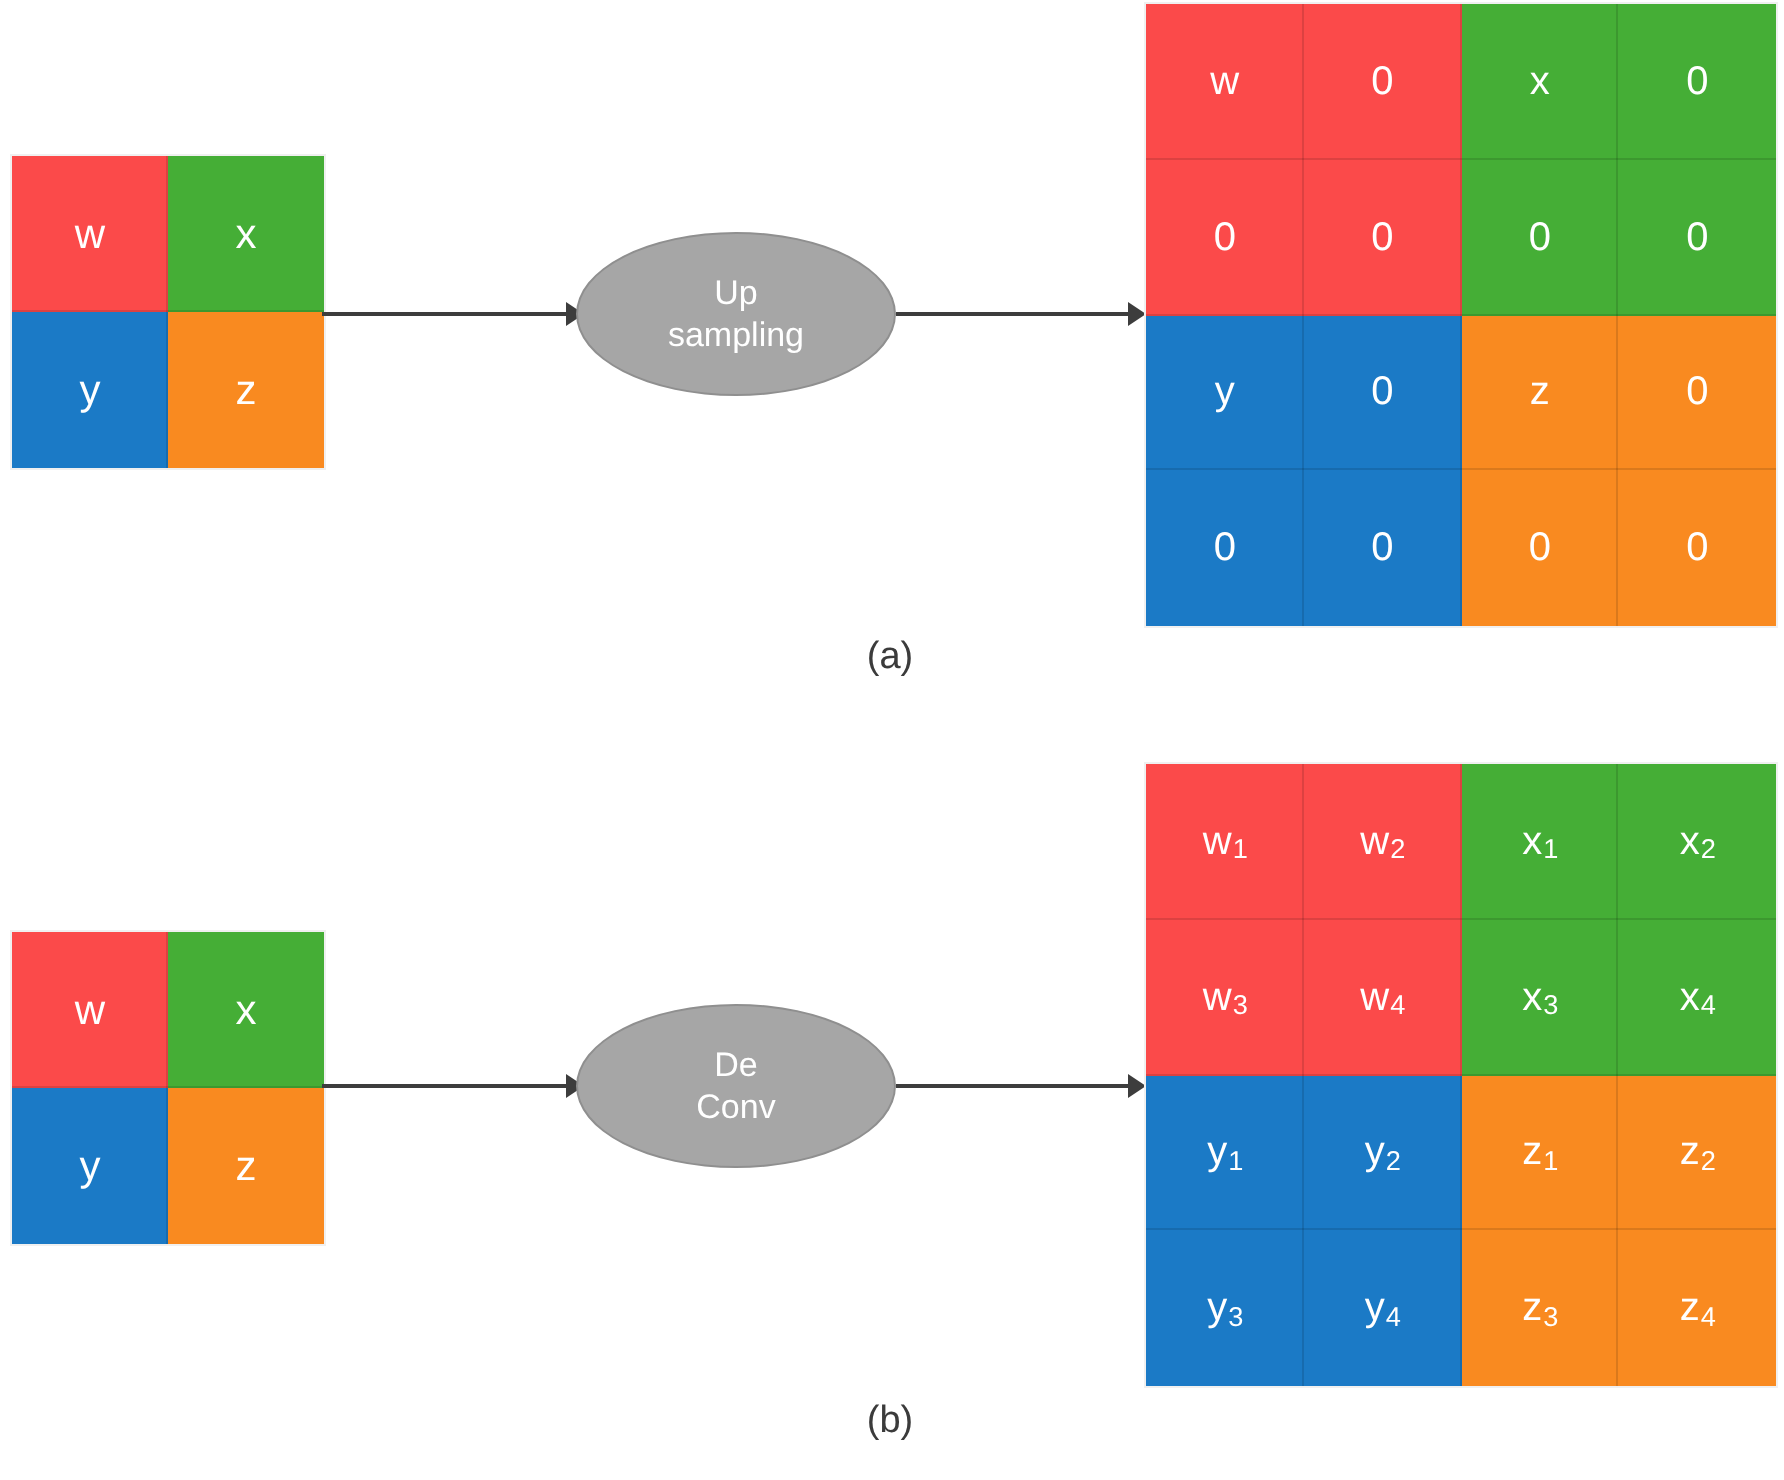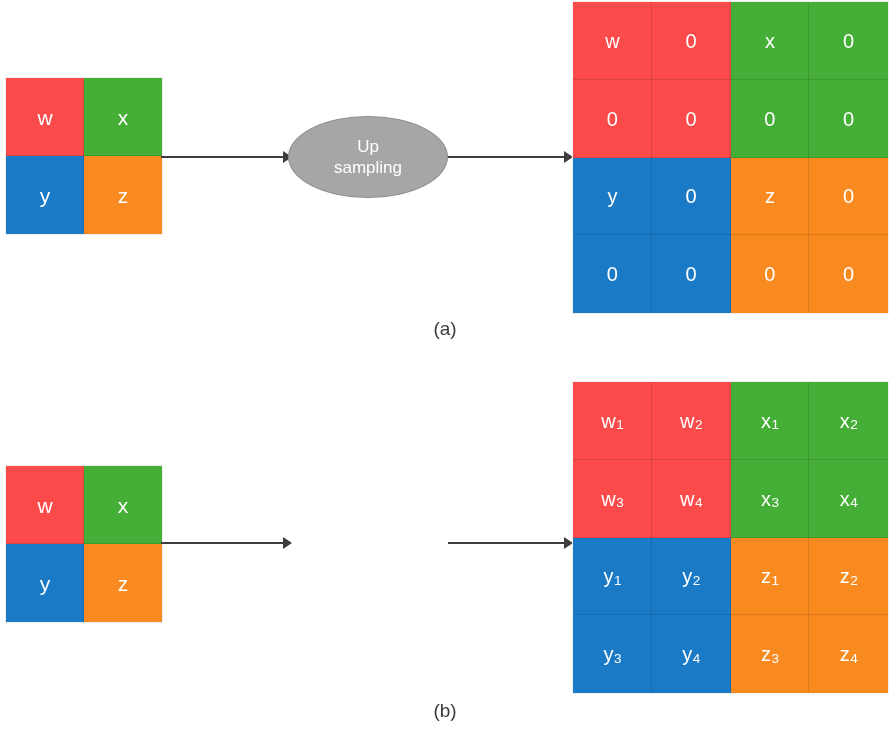--- a/index.html
+++ b/index.html
@@ -205,20 +205,24 @@
       <div class="cell sep-b" style="background: rgb(69, 174, 54);">x</div>
       <div class="cell sep-r" style="background: rgb(27, 122, 198);">y</div>
       <div class="cell" style="background: rgb(249, 138, 32);">z</div>
     </div>
 
   <div class="arrow" style="left:161px; top:167px; width:131px;">
     <div class="shaft" style="width:122px;"></div>
     <div class="head" style="left:122px;"></div>
   </div>
 
+  <div class="ellipse" id="b-op" style="left:288px; top:132px;">
+    <div>De</div>
+    <div>Conv</div>
+  </div>
 
   <div class="arrow" style="left:448px; top:167px; width:125px;">
     <div class="shaft" style="width:116px;"></div>
     <div class="head" style="left:116px;"></div>
   </div>
 
   <div class="grid-large" id="b-output" style="left:573px; top:12px;">
       <div class="cell sep-rb" style="background: rgb(251, 74, 74);">
         <span class="base">w</span>
         <sub>1</sub>

